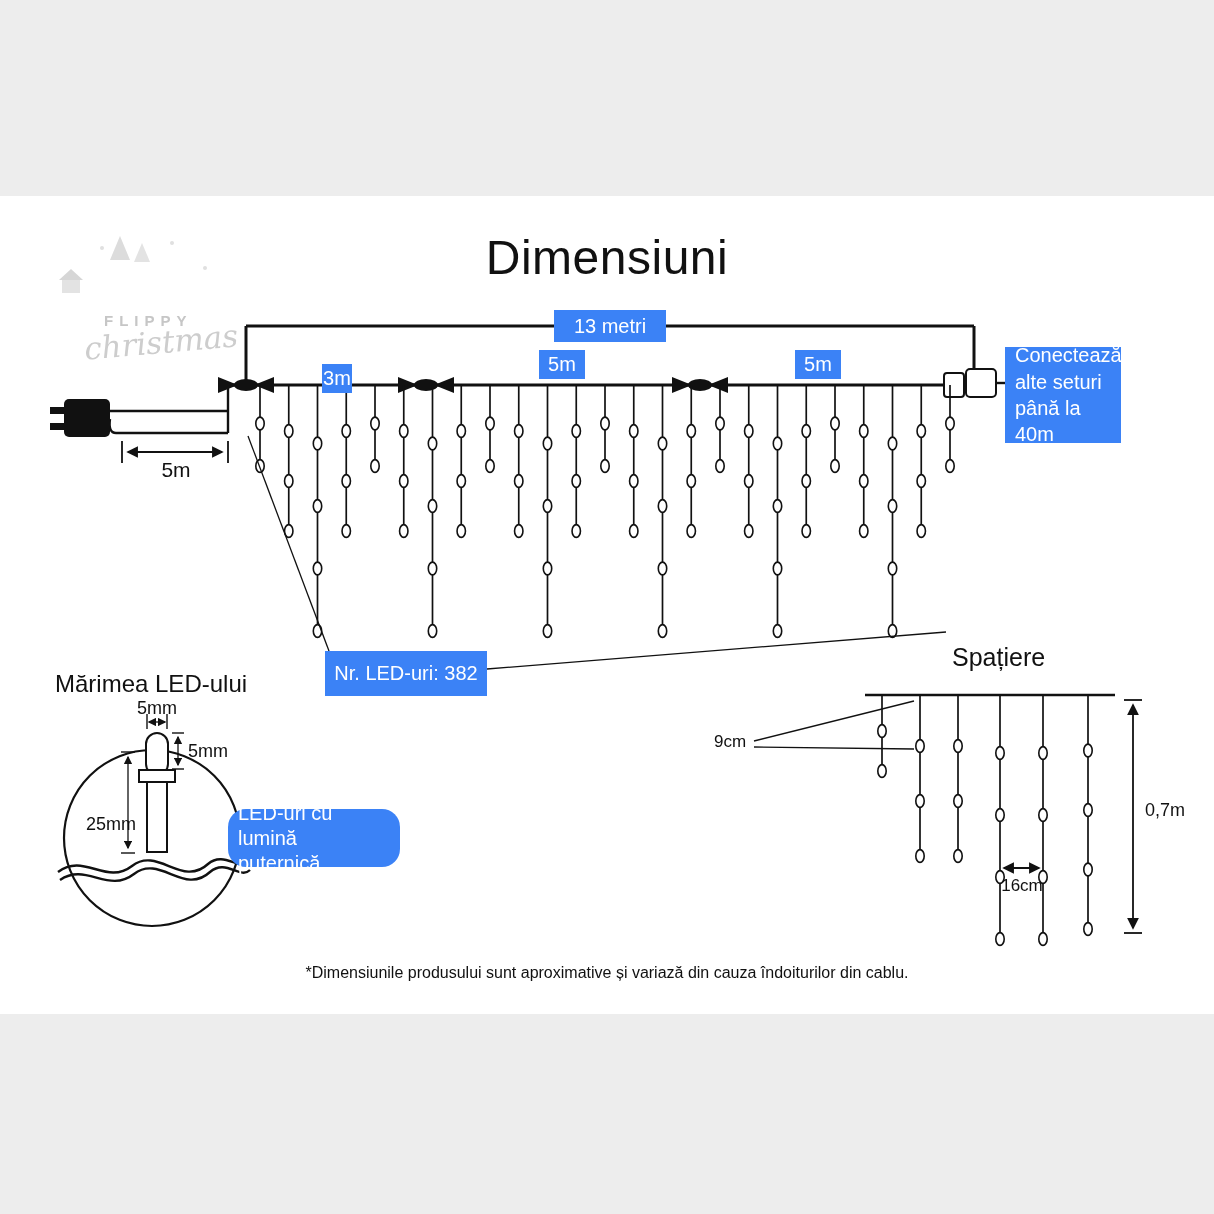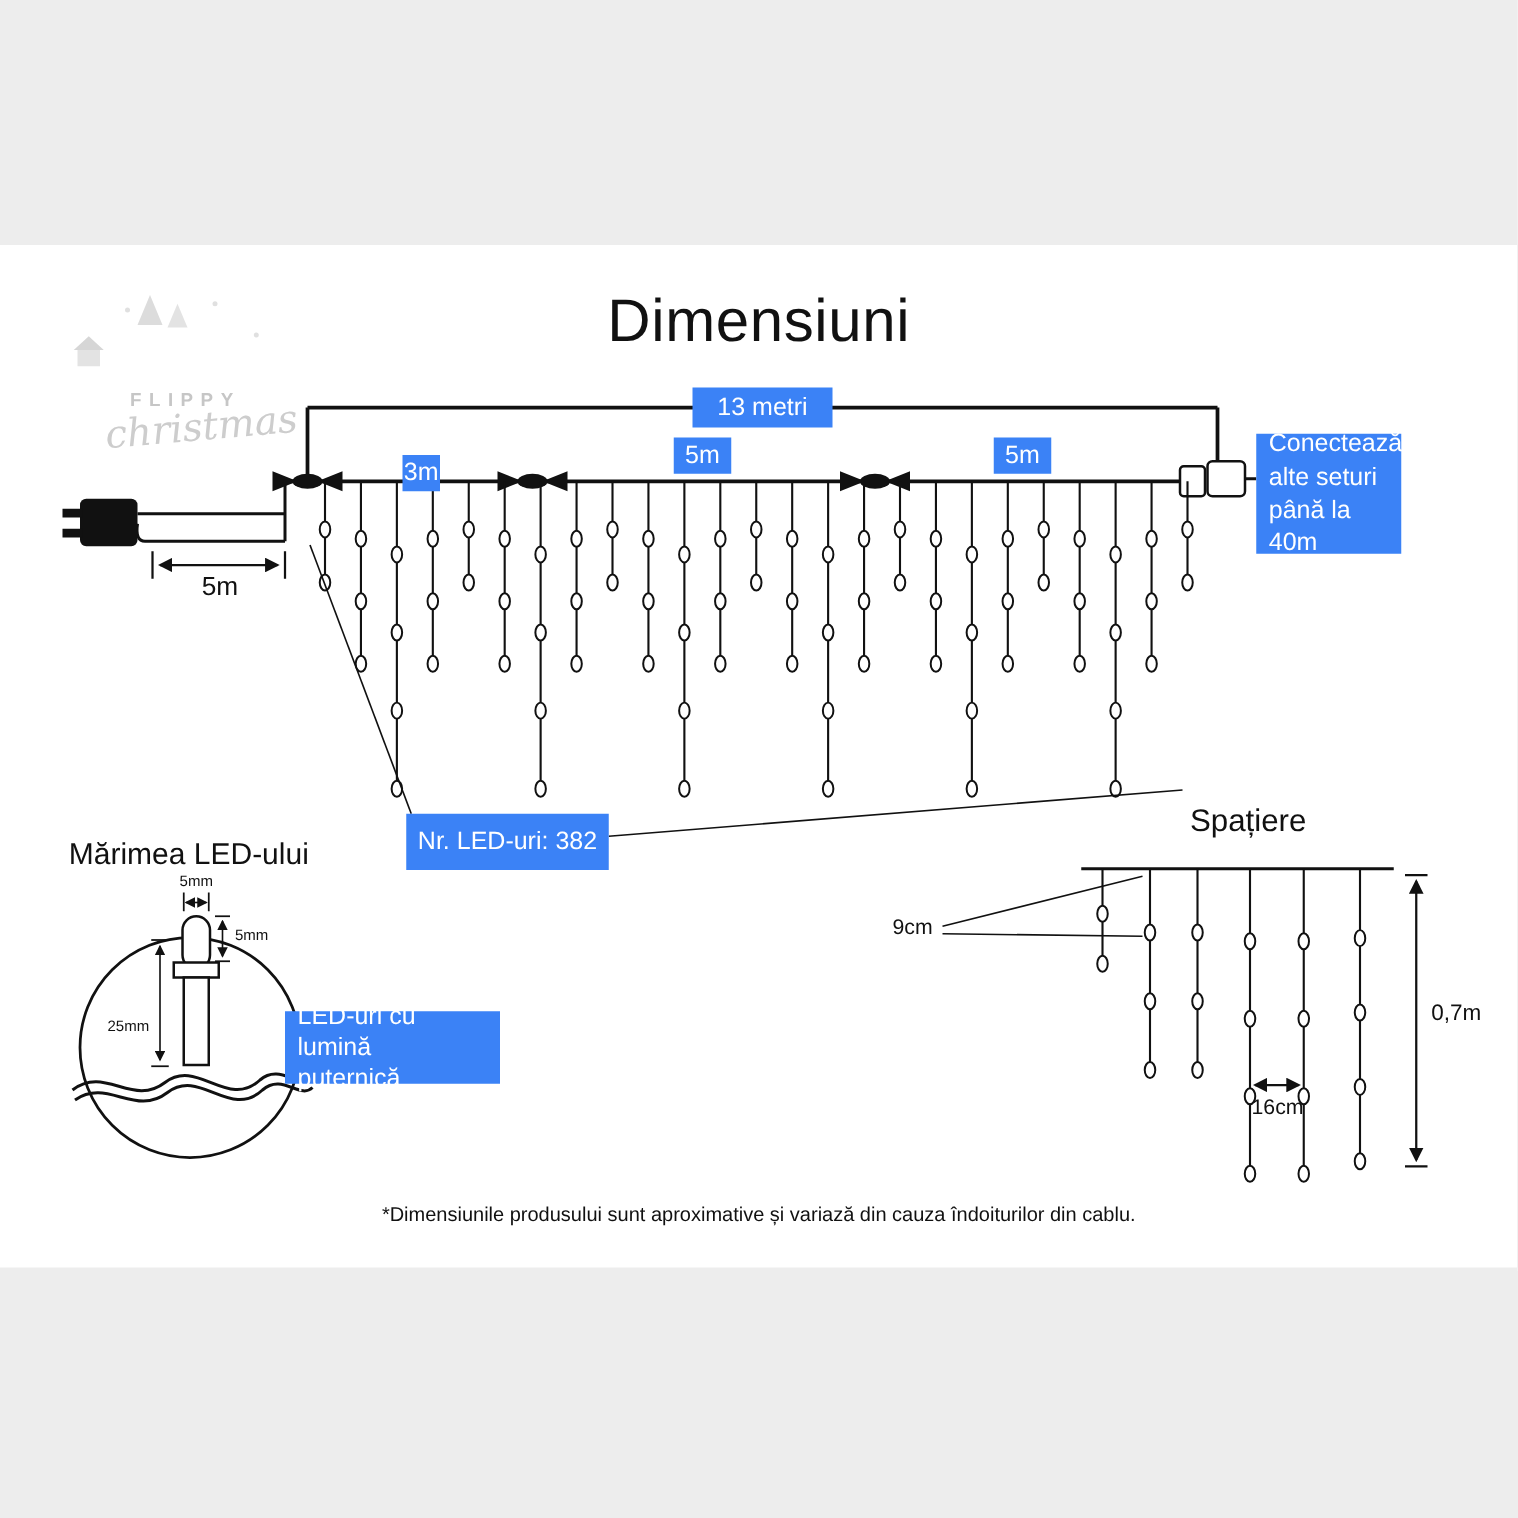--- a/index.html
+++ b/index.html
@@ -23,33 +23,33 @@
   .title{position:absolute;left:0;right:0;top:230px;text-align:center;font-size:48px;font-weight:500;letter-spacing:.5px;margin:0;z-index:3;}
   .footer{position:absolute;left:0;right:0;top:964px;text-align:center;font-size:16px;z-index:3;}
 
   .blackbox{position:absolute;z-index:3;background:#3b82f6;color:#fff;display:flex;align-items:center;justify-content:center;font-size:20px;line-height:1.25;}
   .box-13m{left:554px;top:310px;width:112px;height:32px;}
   .box-3m{left:322px;top:364px;width:30px;height:29px;}
   .box-5m-1{left:539px;top:350px;width:46px;height:29px;}
   .box-5m-2{left:795px;top:350px;width:46px;height:29px;}
   .box-connect{left:1005px;top:347px;width:116px;height:96px;box-sizing:border-box;flex-direction:column;align-items:flex-start;justify-content:center;padding:6px 10px;line-height:1.32;}
   .box-ledcount{left:325px;top:651px;width:162px;height:45px;}
-  .box-ledinfo{left:228px;top:809px;width:172px;height:58px;box-sizing:border-box;flex-direction:column;align-items:flex-start;justify-content:center;padding:6px 10px;}
+  .box-ledinfo{left:228px;top:809px;width:172px;height:58px;box-sizing:border-box;flex-direction:column;align-items:flex-start;justify-content:center;padding:6px 10px;border-radius:18px;}
 
   .section-title{position:absolute;z-index:3;font-size:24px;}
   .led-size-title{left:55px;top:670px;}
   .spacing-title{left:952px;top:643px;font-size:25px;}
 
   .measure-label{position:absolute;z-index:3;font-size:21px;}
   .lead-5m{left:150px;top:458px;width:52px;text-align:center;}
   .s9{left:714px;top:732px;font-size:17px;}
   .s16{left:997px;top:876px;width:50px;text-align:center;font-size:17px;}
   .s07{left:1145px;top:800px;font-size:18px;}
 
-  .small-label{position:absolute;z-index:3;font-size:12px;}
+  .small-label{position:absolute;z-index:3;font-size:18px;}
   .w5{left:136px;top:698px;width:42px;text-align:center;}
   .h5{left:188px;top:741px;}
   .l25{left:86px;top:814px;}
 
   .brand{position:absolute;left:104px;top:312px;z-index:3;letter-spacing:6px;color:#c6c6c6;font-size:15px;font-weight:bold;}
   .brand-script{position:absolute;left:84px;top:324px;z-index:3;font-family:"DejaVu Serif",serif;font-style:italic;font-size:31px;color:#cdcdcd;transform:rotate(-5deg);}
 </style>
 </head>
 <body>
 

